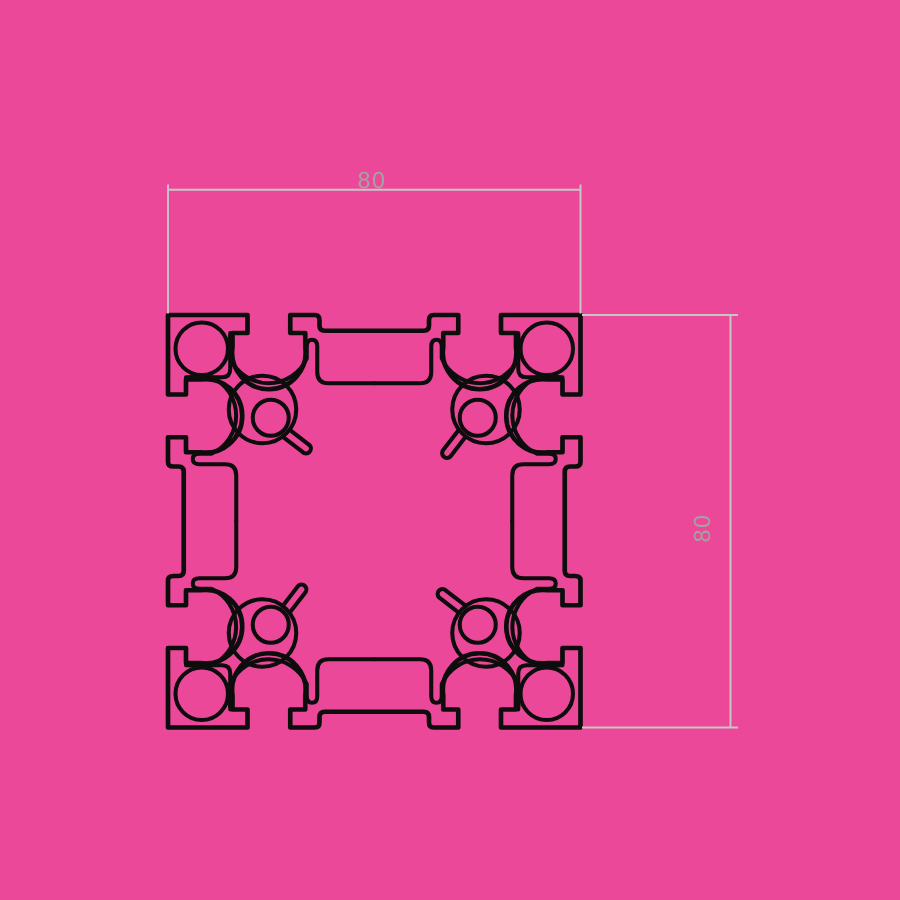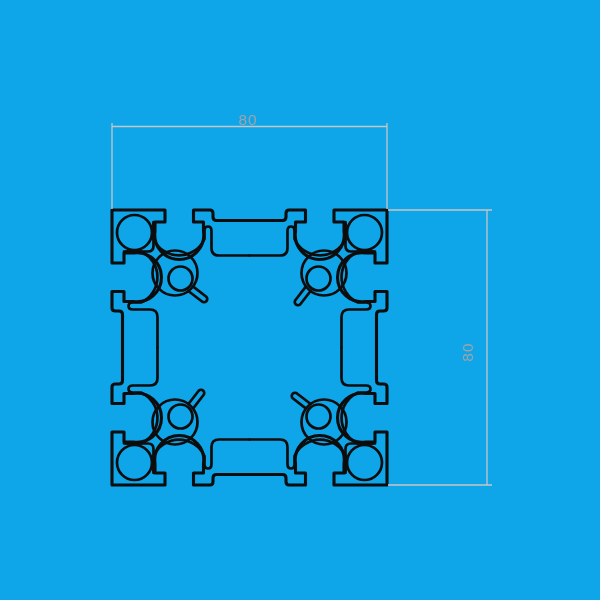--- a/index.html
+++ b/index.html
@@ -1,16 +1,16 @@
 <!DOCTYPE html>
 <html><head>
 <meta charset="utf-8">
 <style>
   html,body{margin:0;padding:0;background:#ffffff;}
-  .stage{position:relative;width:600px;height:600px;background:#0ea5e9;overflow:hidden;
+  .stage{position:relative;width:600px;height:600px;background:#ec4899;overflow:hidden;
          font-family:"Liberation Sans",sans-serif;}
   svg{position:absolute;left:0;top:0;}
   .dim-text{font-family:"Liberation Sans",sans-serif;letter-spacing:1px;}
 </style>
 </head>
 <body>
 
 <div class="stage">
   <svg id="cad" width="600" height="600" viewBox="0 0 600 600">
       <path d="M112 210 L165.0 210.0 L165.0 222.0 L155.0 222.0 L155.0 231.5 A24.5 24.5 0 1 0 203.5 231.5 L203.5 222.0 L193.5 222.0 L193.5 210.0 L210.0 210.0 Q213.0 210.0 213.0 213.5 L213.0 217.0 Q213.0 220.5 216.5 220.5 L282.5 220.5 Q286.0 220.5 286.0 217.0 L286.0 213.5 Q286.0 210.0 289.0 210.0 L305.5 210.0 L305.5 222.0 L295.5 222.0 L295.5 231.5 A24.5 24.5 0 1 0 344.0 231.5 L344.0 222.0 L334.0 222.0 L334.0 210.0 L387.0 210.0 L387.0 263.0 L375.0 263.0 L375.0 253.0 L365.5 253.0 A24.5 24.5 0 1 0 365.5 301.5 L375.0 301.5 L375.0 291.5 L387.0 291.5 L387.0 308.0 Q387.0 311.0 383.5 311.0 L380.0 311.0 Q376.5 311.0 376.5 314.5 L376.5 380.5 Q376.5 384.0 380.0 384.0 L383.5 384.0 Q387.0 384.0 387.0 387.0 L387.0 403.5 L375.0 403.5 L375.0 393.5 L365.5 393.5 A24.5 24.5 0 1 0 365.5 442.0 L375.0 442.0 L375.0 432.0 L387.0 432.0 L387.0 485.0 L334.0 485.0 L334.0 473.0 L344.0 473.0 L344.0 463.5 A24.5 24.5 0 1 0 295.5 463.5 L295.5 473.0 L305.5 473.0 L305.5 485.0 L289.0 485.0 Q286.0 485.0 286.0 481.5 L286.0 478.0 Q286.0 474.5 282.5 474.5 L216.5 474.5 Q213.0 474.5 213.0 478.0 L213.0 481.5 Q213.0 485.0 210.0 485.0 L193.5 485.0 L193.5 473.0 L203.5 473.0 L203.5 463.5 A24.5 24.5 0 1 0 155.0 463.5 L155.0 473.0 L165.0 473.0 L165.0 485.0 L112.0 485.0 L112.0 432.0 L124.0 432.0 L124.0 442.0 L133.5 442.0 A24.5 24.5 0 1 0 133.5 393.5 L124.0 393.5 L124.0 403.5 L112.0 403.5 L112.0 387.0 Q112.0 384.0 115.5 384.0 L119.0 384.0 Q122.5 384.0 122.5 380.5 L122.5 314.5 Q122.5 311.0 119.0 311.0 L115.5 311.0 Q112.0 311.0 112.0 308.0 L112.0 291.5 L124.0 291.5 L124.0 301.5 L133.5 301.5 A24.5 24.5 0 1 0 133.5 253.0 L124.0 253.0 L124.0 263.0 L112.0 263.0 L112.0 210.0 Z" fill="none" stroke="#0d0d0d" stroke-width="3.1" stroke-linejoin="round" stroke-linecap="round"></path>

